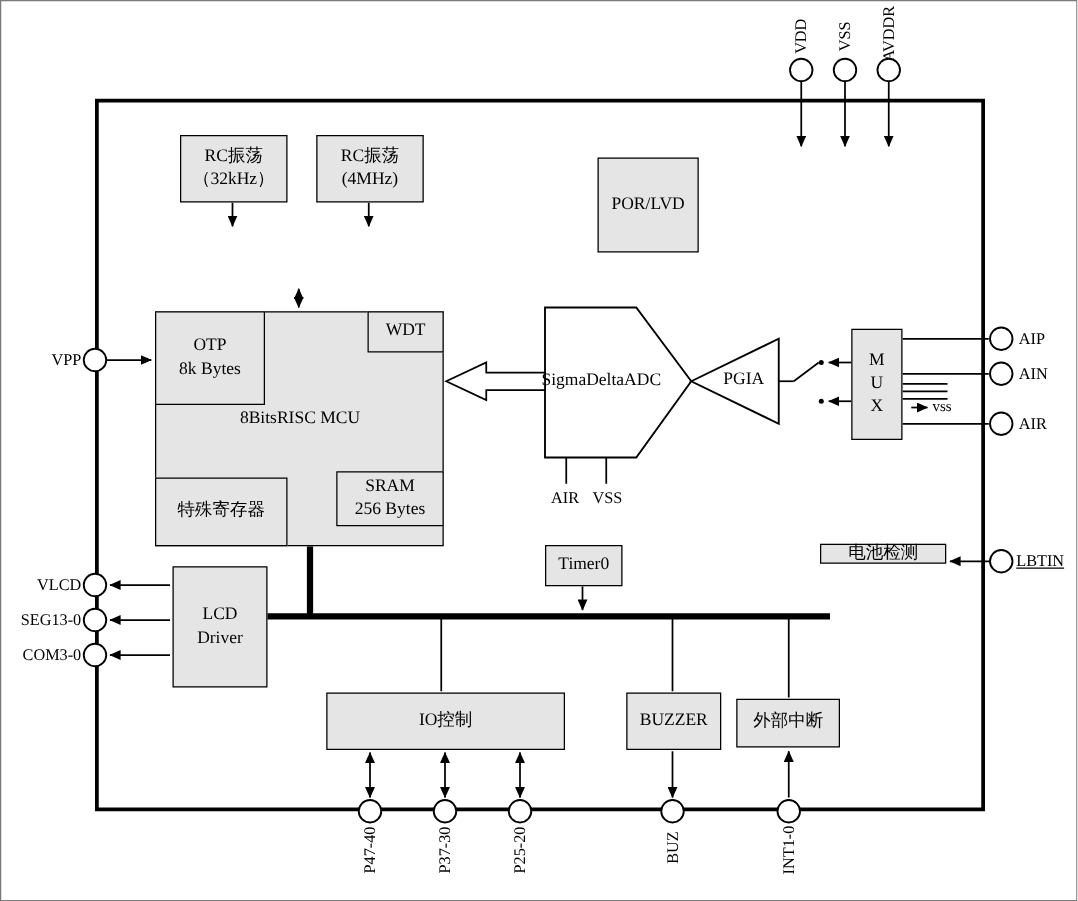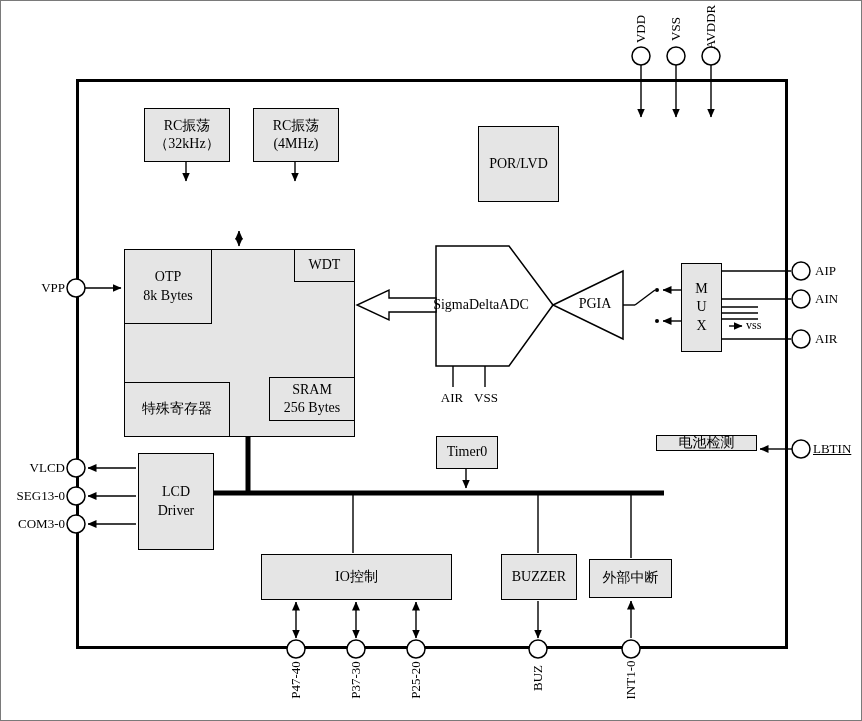--- a/index.html
+++ b/index.html
@@ -130,20 +130,24 @@
     <span>RC振荡</span>
     <span>（32kHz）</span>
   </div>
   <div class="box" style="left:252px;top:107px;width:86px;height:54px;">
     <span>RC振荡</span>
     <span>(4MHz)</span>
   </div>
   <div class="box" style="left:477px;top:125px;width:81px;height:76px;">POR/LVD</div>
 
   <div class="box" style="left:123px;top:248px;width:231px;height:188px;"></div>
+  <div class="txt" style="left:158px;top:310px;width:162px;height:48px;">
+    <span>8Bits</span>
+    <span>RISC  MCU</span>
+  </div>
   <div class="box" style="left:123px;top:248px;width:88px;height:75px;">
     <span>OTP</span>
     <span>8k Bytes</span>
   </div>
   <div class="box" style="left:293px;top:248px;width:61px;height:33px;">WDT</div>
   <div class="box" style="left:123px;top:381px;width:106px;height:55px;">特殊寄存器</div>
   <div class="box" style="left:268px;top:376px;width:86px;height:44px;">
     <span>SRAM</span>
     <span>256 Bytes</span>
   </div>

